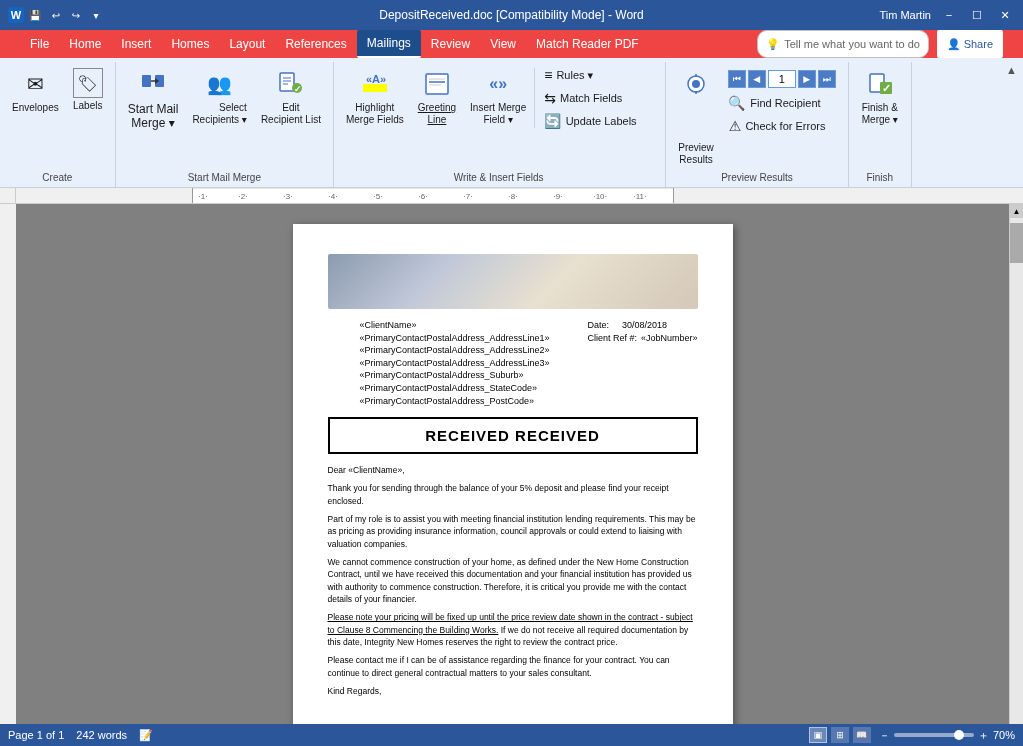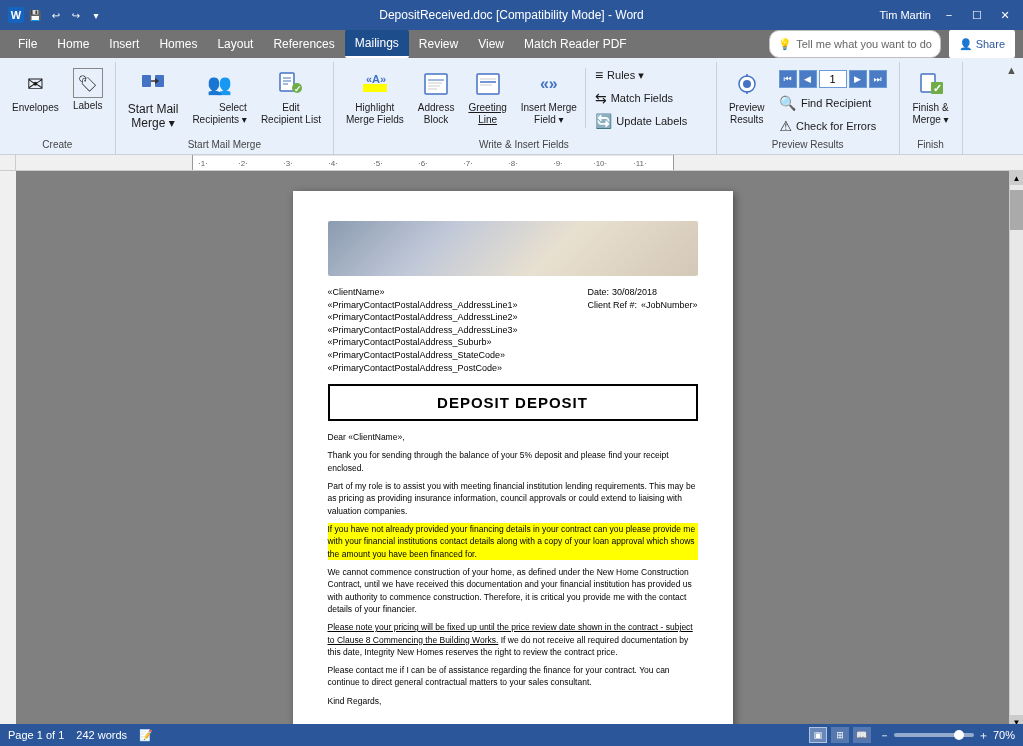--- a/index.html
+++ b/index.html
@@ -17,26 +17,26 @@
       font-size: 12px;
     }
     .title-bar-left { display: flex; align-items: center; gap: 4px; }
     .title-bar-center { position: absolute; left: 50%; transform: translateX(-50%); font-size: 12px; }
     .title-bar-right { display: flex; align-items: center; gap: 8px; margin-left: auto; }
     .title-bar-icon { width: 16px; height: 16px; display: inline-flex; align-items: center; justify-content: center; font-size: 10px; cursor: pointer; }
     .title-bar-btn { width: 20px; height: 20px; display: inline-flex; align-items: center; justify-content: center; font-size: 11px; cursor: pointer; color: white; }
 
     
     .menu-bar {
-      background: #737373;
+      background: #ef4444;
       color: white;
       height: 28px;
       display: flex;
       align-items: stretch;
-      padding: 0 8px;
+      padding: 0 20px;
       font-size: 12px;
     }
     .menu-item {
       padding: 0 10px;
       display: flex;
       align-items: center;
       cursor: pointer;
       border-radius: 2px;
     }
     .menu-item.mailings { background: #1e4d8c; border-bottom: 2px solid white; }
@@ -324,32 +324,20 @@
               <rect x="2" y="14" width="24" height="8" fill="#ffff00"></rect>
               <text x="5" y="13" font-size="11" fill="#4472c4" font-weight="bold">«A»</text>
             </svg>
         </div>
         <div style="font-size:10px;line-height:1.2;">Highlight<br>Merge Fields</div>
       </div>
       <div class="ribbon-btn" style="min-width:44px;">
         <div class="ribbon-btn-icon" style="font-size:16px;">
           <svg width="28" height="28" viewBox="0 0 28 28">
               <rect x="3" y="4" width="22" height="20" fill="#fff" stroke="#4472c4" stroke-width="1.5" rx="1"></rect>
-              <line x1="6" y1="10" x2="22" y2="10" stroke="#4472c4" stroke-width="1"></line>
-              <line x1="6" y1="13" x2="20" y2="13" stroke="#ccc" stroke-width="1"></line>
-              <line x1="6" y1="16" x2="18" y2="16" stroke="#ccc" stroke-width="1"></line>
-              <line x1="6" y1="19" x2="15" y2="19" stroke="#ccc" stroke-width="1"></line>
-            </svg>
-        </div>
-        <div style="font-size:10px;line-height:1.2;">Address<br>Block</div>
-      </div>
-      <div class="ribbon-btn" style="min-width:44px;">
-        <div class="ribbon-btn-icon" style="font-size:16px;">
-          <svg width="28" height="28" viewBox="0 0 28 28">
-              <rect x="3" y="4" width="22" height="20" fill="#fff" stroke="#4472c4" stroke-width="1.5" rx="1"></rect>
               <line x1="6" y1="9" x2="22" y2="9" stroke="#ccc" stroke-width="1"></line>
               <line x1="6" y1="12" x2="22" y2="12" stroke="#4472c4" stroke-width="1.5"></line>
               <line x1="6" y1="15" x2="18" y2="15" stroke="#ccc" stroke-width="1"></line>
             </svg>
         </div>
         <div style="font-size:10px;line-height:1.2;text-decoration:underline;">Greeting<br>Line</div>
       </div>
       <div class="ribbon-btn" style="min-width:44px;">
         <div class="ribbon-btn-icon" style="font-size:16px;font-weight:bold;color:#4472c4;">«»</div>
         <div style="font-size:10px;line-height:1.2;">Insert Merge<br>Field ▾</div>
@@ -368,21 +356,21 @@
           <span class="small-icon">🔄</span>
           <span>Update Labels</span>
         </div>
       </div>
     </div>
     <div class="ribbon-group-label">Write &amp; Insert Fields</div>
   </div>
 
   <div class="ribbon-group">
     <div class="ribbon-group-content">
-      <div class="ribbon-btn" style="min-width:44px;">
+      <div class="ribbon-btn" style="min-width:44px;gap:40px;">
         <div class="ribbon-btn-icon" style="font-size:16px;">
           <svg width="28" height="28" viewBox="0 0 28 28">
               <circle cx="14" cy="14" r="8" fill="#fff" stroke="#4472c4" stroke-width="1.5"></circle>
               <circle cx="14" cy="14" r="4" fill="#4472c4"></circle>
               <line x1="14" y1="4" x2="14" y2="7" stroke="#4472c4" stroke-width="1.5"></line>
               <line x1="14" y1="21" x2="14" y2="24" stroke="#4472c4" stroke-width="1.5"></line>
             </svg>
         </div>
         <div style="font-size:10px;line-height:1.2;">Preview<br>Results</div>
       </div>
@@ -457,49 +445,48 @@
     <svg width="16" height="100%">
       <rect width="16" height="100%" fill="#f0f0f0"></rect>
     </svg>
   </div>
 
   <div class="document-container" style="overflow:auto;">
     <div class="document">
 
       <div class="doc-header-img"></div>
 
-      <div style="display:flex;justify-content:space-between;margin-bottom:4px;">
+      <div style="display:flex;justify-content:space-between;margin-bottom:4px;margin-left:32px;">
         <div>
           <div class="merge-field">«ClientName»</div>
           <div class="merge-field">«PrimaryContactPostalAddress_AddressLine1»</div>
           <div class="merge-field">«PrimaryContactPostalAddress_AddressLine2»</div>
           <div class="merge-field">«PrimaryContactPostalAddress_AddressLine3»</div>
           <div class="merge-field">«PrimaryContactPostalAddress_Suburb»</div>
           <div class="merge-field">«PrimaryContactPostalAddress_StateCode»</div>
           <div class="merge-field">«PrimaryContactPostalAddress_PostCode»</div>
         </div>
         <div style="text-align:right;">
-          <div style="display:flex;gap:3px;text-align:right;">
+          <div style="display:flex;gap:13px;text-align:right;">
             <span>Date:</span>
             <span>30/08/2018</span>
           </div>
           <div style="display:flex;gap:4px;">
             <span>Client Ref #:</span>
             <span class="merge-field">«JobNumber»</span>
           </div>
         </div>
       </div>
 
-      <div class="doc-title">DEPOSIT DEPOSIT</div>
+      <div class="doc-title">RECEIVED RECEIVED</div>
 
       <div class="doc-body">
         <p>Dear «ClientName»,</p>
         <p>Thank you for sending through the balance of your 5% deposit and please find your receipt enclosed.</p>
         <p>Part of my role is to assist you with meeting financial institution lending requirements. This may be as pricing as providing insurance information, council approvals or could extend to liaising with valuation companies.</p>
-        <p class="highlighted-para">If you have not already provided your financing details in your contract can you please provide me with your financial institutions contact details along with a copy of your loan approval which shows the amount you have been financed for.</p>
         <p>We cannot commence construction of your home, as defined under the New Home Construction Contract, until we have received this documentation and your financial institution has provided us with authority to commence construction. Therefore, it is critical you provide me with the contact details of your financier.</p>
         <p><span class="underlined-italic">Please note your pricing will be fixed up until the price review date shown in the contract - subject to Clause 8 Commencing the Building Works.</span> If we do not receive all required documentation by this date, Integrity New Homes reserves the right to review the contract price.</p>
         <p>Please contact me if I can be of assistance regarding the finance for your contract. You can continue to direct general contractual matters to your sales consultant.</p>
         <p>Kind Regards,</p>
         <br>
         
         
         
         
       </div>

